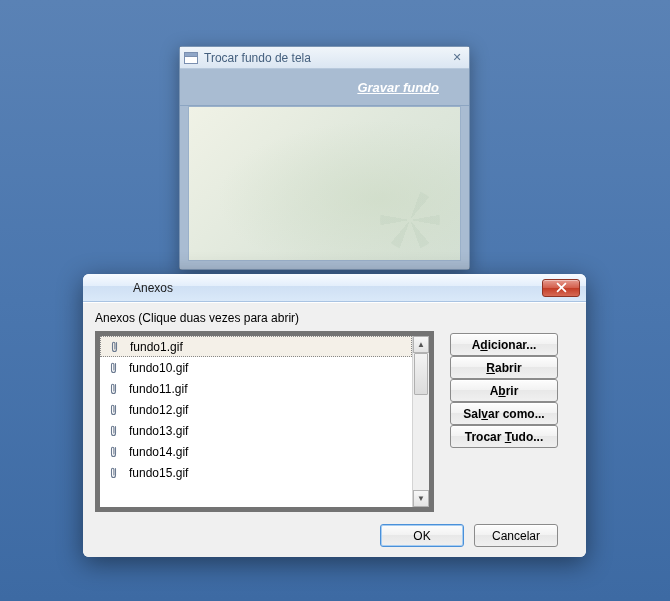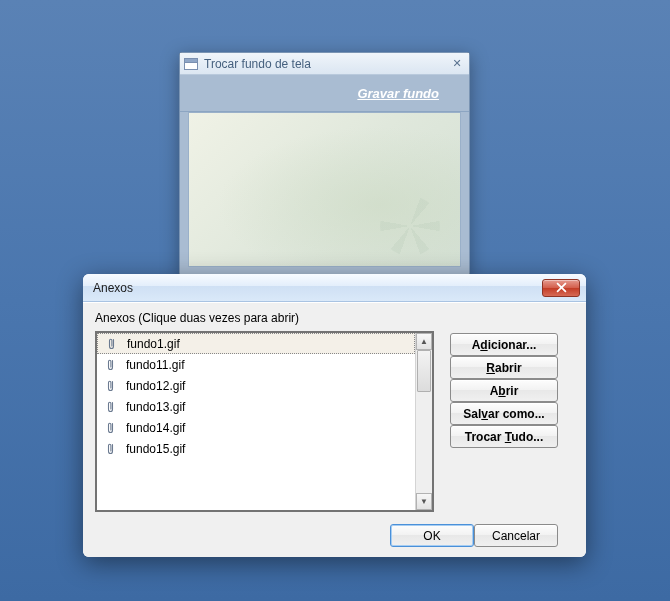--- a/index.html
+++ b/index.html
@@ -11,21 +11,21 @@
     font-family: "Segoe UI", Tahoma, sans-serif;
     font-size: 12px;
     overflow: hidden;
     position: relative;
   }
 
   
   .win1 {
     position: absolute;
     left: 179px;
-    top: 52px;
+    top: 46px;
     width: 291px;
     height: 224px;
     background: #a16207;
     border: 1px solid #7a94b3;
     border-radius: 3px;
     box-shadow: 0 4px 18px rgba(0,0,0,0.35);
     display: flex;
     flex-direction: column;
   }
   .win1-titlebar {
@@ -115,21 +115,21 @@
     background: #fff;
   }
   .win2-titlebar {
     height: 28px;
     background: linear-gradient(#f7fbff 0%, #e3eefb 45%, #cfe0f4 46%, #dae9f9 100%);
     border-bottom: 1px solid #a9c3e2;
     display: flex;
     align-items: center;
     padding: 0 6px 0 10px;
   }
-  .win2-title { color: #1a1a1a; font-size: 12px; flex: 1; }
+  .win2-title { color: #1a1a1a; font-size: 12px; flex: 1; margin-left: 40px; }
   .win2-close {
     width: 38px; height: 18px;
     background: linear-gradient(#e59a8f 0%, #d4604d 48%, #c23b25 50%, #d66a55 100%);
     border: 1px solid #8f3425;
     border-radius: 3px;
     display: flex; align-items: center; justify-content: center;
     color: #fff;
     cursor: pointer;
     box-shadow: inset 0 1px 0 rgba(255,255,255,0.4);
   }
@@ -149,21 +149,21 @@
   .mid-row {
     display: flex;
     gap: 16px;
     flex: 1;
     min-height: 0;
   }
 
   .listbox {
     flex: 1;
     background: #fff;
-    border: 2px solid #737373;
+    border: 5px solid #737373;
     display: flex;
     overflow: hidden;
   }
   .list-items {
     flex: 1;
     overflow: hidden;
   }
   .list-row {
     height: 21px;
     display: flex;
@@ -233,21 +233,21 @@
   }
   .btn.default {
     border: 1px solid #4a90d9;
     box-shadow: 0 0 0 1px #a6cdf2 inset, inset 0 1px 0 #fff;
   }
   .accel { text-decoration: underline; }
 
   .bottom-row {
     display: flex;
     justify-content: flex-end;
-    gap: 0;
+    gap: 10px;
     padding-top: 8px;
     text-align: right;
   }
   .bottom-row .btn { width: 84px; }
 </style>
 </head>
 <body>
 
 <div class="win1">
   <div class="win1-titlebar">
@@ -288,20 +288,28 @@
                 </svg>
               </span>
               <span class="file-name">fundo1.gif</span>
             </div>
             <div class="list-row">
               <span class="clip-ico">
                 <svg viewBox="0 0 9 14">
                   <path d="M6.5 2.5 v7 a2 2 0 0 1 -4 0 v-6 a1.2 1.2 0 0 1 2.4 0 v5.5" fill="none" stroke="#6b7a90" stroke-width="1.1" stroke-linecap="round"></path>
                 </svg>
               </span>
+              <span class="file-name">fundo10.gif</span>
+            </div>
+            <div class="list-row">
+              <span class="clip-ico">
+                <svg viewBox="0 0 9 14">
+                  <path d="M6.5 2.5 v7 a2 2 0 0 1 -4 0 v-6 a1.2 1.2 0 0 1 2.4 0 v5.5" fill="none" stroke="#6b7a90" stroke-width="1.1" stroke-linecap="round"></path>
+                </svg>
+              </span>
               <span class="file-name">fundo11.gif</span>
             </div>
             <div class="list-row">
               <span class="clip-ico">
                 <svg viewBox="0 0 9 14">
                   <path d="M6.5 2.5 v7 a2 2 0 0 1 -4 0 v-6 a1.2 1.2 0 0 1 2.4 0 v5.5" fill="none" stroke="#6b7a90" stroke-width="1.1" stroke-linecap="round"></path>
                 </svg>
               </span>
               <span class="file-name">fundo12.gif</span>
             </div>

